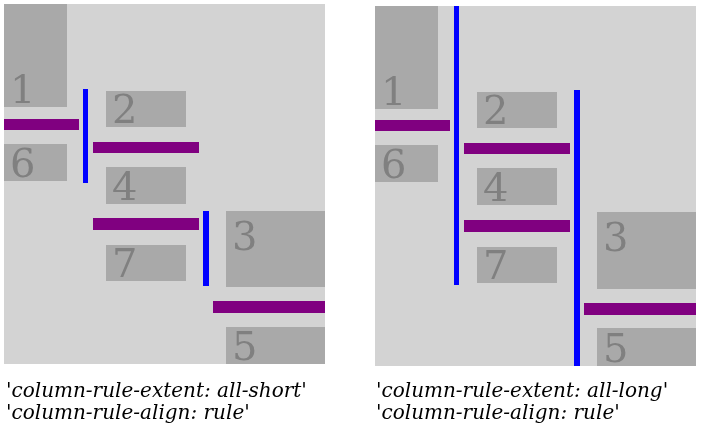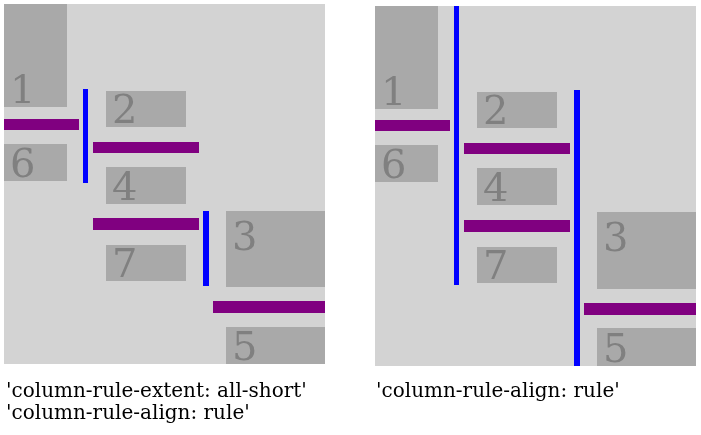--- a/index.html
+++ b/index.html
@@ -54,21 +54,21 @@
   .caption {
     position: absolute;
     top: 379px;
     font-size: 20px;
     line-height: 22px;
     color: var(--caption, #000000);
     white-space: nowrap;
   }
   #caption-left  { left: 6px; }
   #caption-right { left: 376px; }
-  .caption .it { }
+  .caption .it { font-style: italic; }
   .caption .q  { font-style: normal; }
 </style>
 </head>
 <body>
 
 <div id="figure">
 
   <div class="panel" id="panel-left">
     <div class="box" style="left:0; top:0; width:63px; height:103px">
       <span class="num">1</span>
@@ -136,16 +136,17 @@
       <span class="num">5</span>
     </div>
   </div>
 
   <div class="caption" id="caption-left">
     <div class="cap-line"><span class="q">'</span><span class="it">column-rule-extent: all-short</span><span class="q">'</span></div>
     <div class="cap-line"><span class="q">'</span><span class="it">column-rule-align: rule</span><span class="q">'</span></div>
   </div>
 
   <div class="caption" id="caption-right">
+    <div class="cap-line"><span class="q">'</span><span class="it">column-rule-extent: all-long</span><span class="q">'</span></div>
     <div class="cap-line"><span class="q">'</span><span class="it">column-rule-align: rule</span><span class="q">'</span></div>
   </div>
 
 </div>
 
 </body></html>

